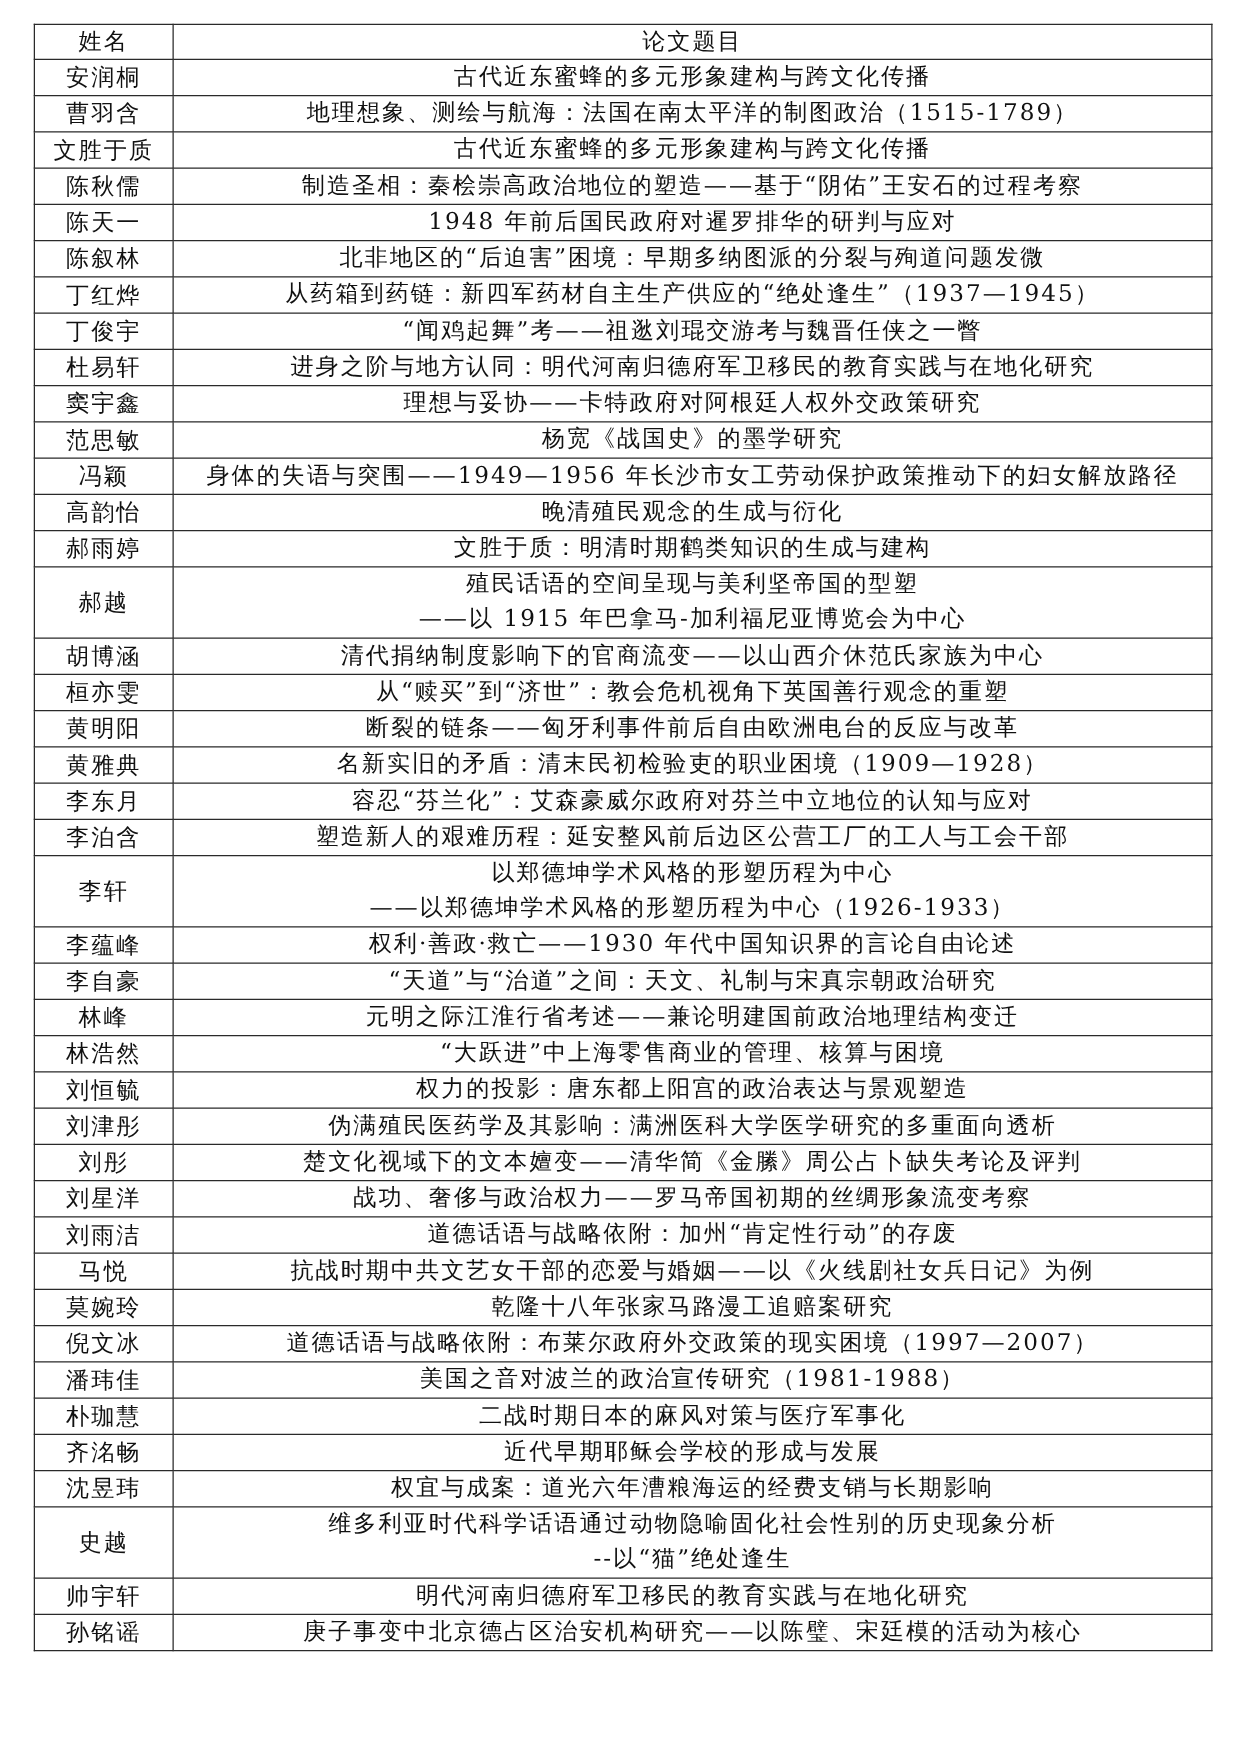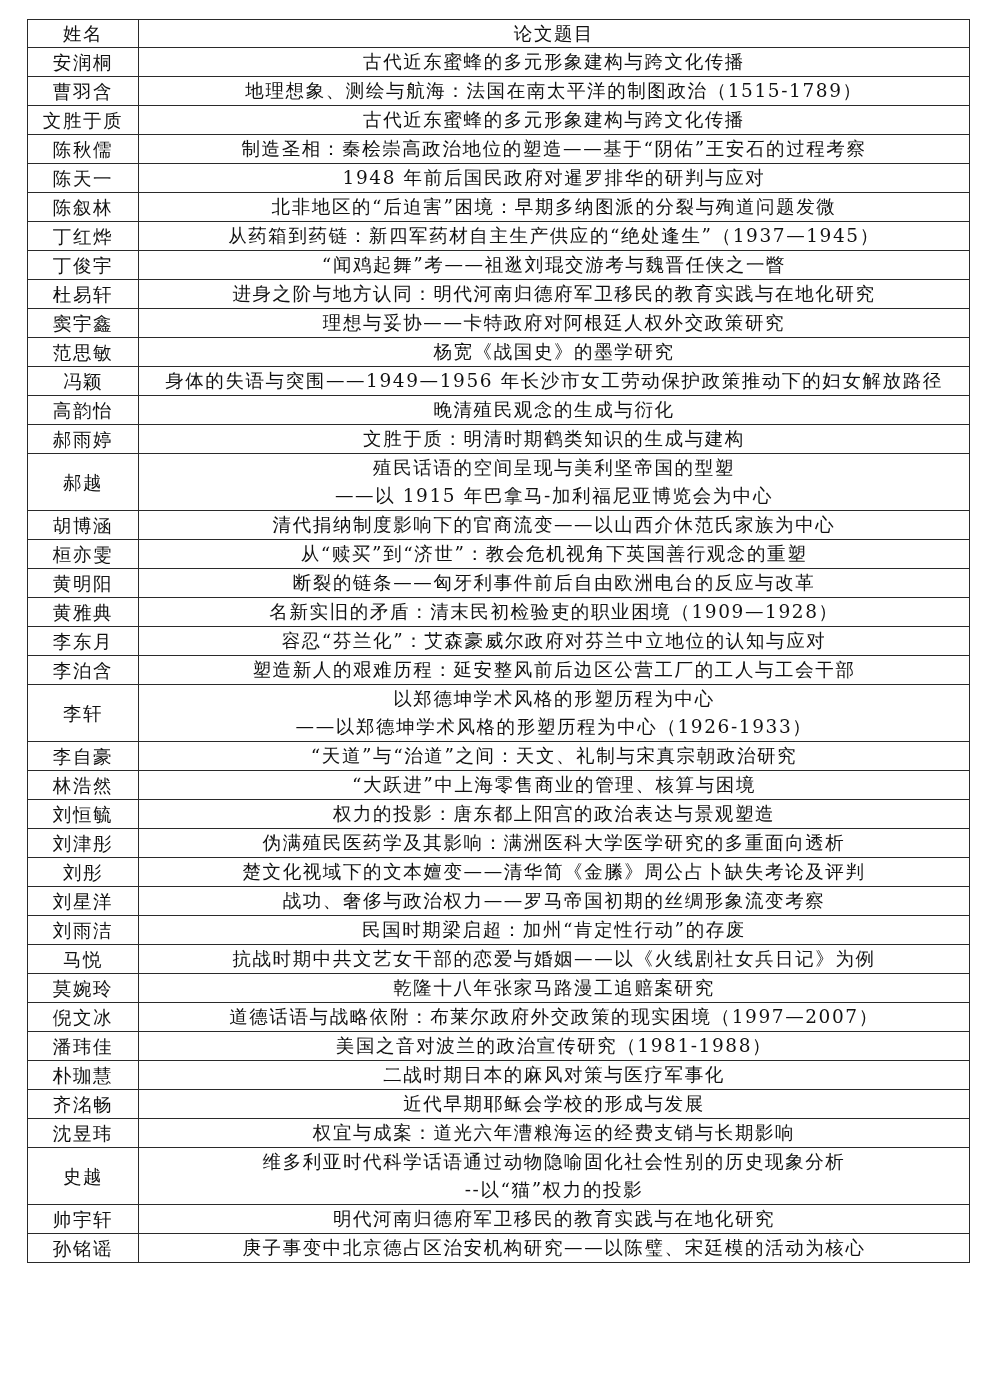--- a/index.html
+++ b/index.html
@@ -166,26 +166,38 @@
         </td>
       </tr>
       <tr class="double">
         <td>李轩</td>
         <td>
           <span class="line">以郑德坤学术风格的形塑历程为中心</span>
           <span class="line">——以郑德坤学术风格的形塑历程为中心（1926-1933）</span>
         </td>
       </tr>
       <tr>
+        <td>李蕴峰</td>
+        <td>
+          <span class="line">权利·善政·救亡——1930 年代中国知识界的言论自由论述</span>
+        </td>
+      </tr>
+      <tr>
         <td>李自豪</td>
         <td>
           <span class="line">“天道”与“治道”之间：天文、礼制与宋真宗朝政治研究</span>
         </td>
       </tr>
       <tr>
+        <td>林峰</td>
+        <td>
+          <span class="line">元明之际江淮行省考述——兼论明建国前政治地理结构变迁</span>
+        </td>
+      </tr>
+      <tr>
         <td>林浩然</td>
         <td>
           <span class="line">“大跃进”中上海零售商业的管理、核算与困境</span>
         </td>
       </tr>
       <tr>
         <td>刘恒毓</td>
         <td>
           <span class="line">权力的投影：唐东都上阳宫的政治表达与景观塑造</span>
         </td>
@@ -204,21 +216,21 @@
       </tr>
       <tr>
         <td>刘星洋</td>
         <td>
           <span class="line">战功、奢侈与政治权力——罗马帝国初期的丝绸形象流变考察</span>
         </td>
       </tr>
       <tr>
         <td>刘雨洁</td>
         <td>
-          <span class="line">民国时期梁启超：加州“肯定性行动”的存废</span>
+          <span class="line">道德话语与战略依附：加州“肯定性行动”的存废</span>
         </td>
       </tr>
       <tr>
         <td>马悦</td>
         <td>
           <span class="line">抗战时期中共文艺女干部的恋爱与婚姻——以《火线剧社女兵日记》为例</span>
         </td>
       </tr>
       <tr>
         <td>莫婉玲</td>
@@ -253,21 +265,21 @@
       <tr>
         <td>沈昱玮</td>
         <td>
           <span class="line">权宜与成案：道光六年漕粮海运的经费支销与长期影响</span>
         </td>
       </tr>
       <tr class="double">
         <td>史越</td>
         <td>
           <span class="line">维多利亚时代科学话语通过动物隐喻固化社会性别的历史现象分析</span>
-          <span class="line">--以“猫”权力的投影</span>
+          <span class="line">--以“猫”绝处逢生</span>
         </td>
       </tr>
       <tr>
         <td>帅宇轩</td>
         <td>
           <span class="line">明代河南归德府军卫移民的教育实践与在地化研究</span>
         </td>
       </tr>
       <tr>
         <td>孙铭谣</td>

